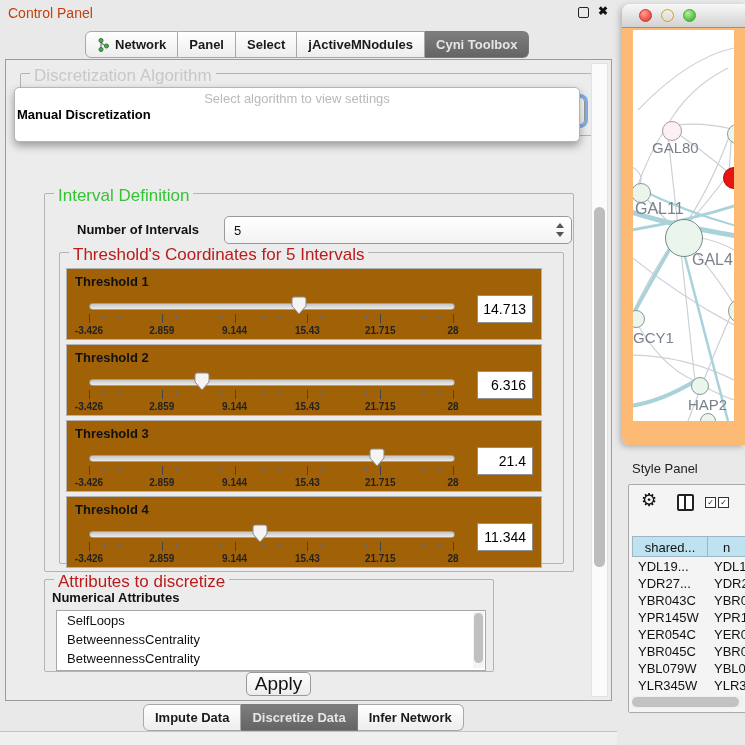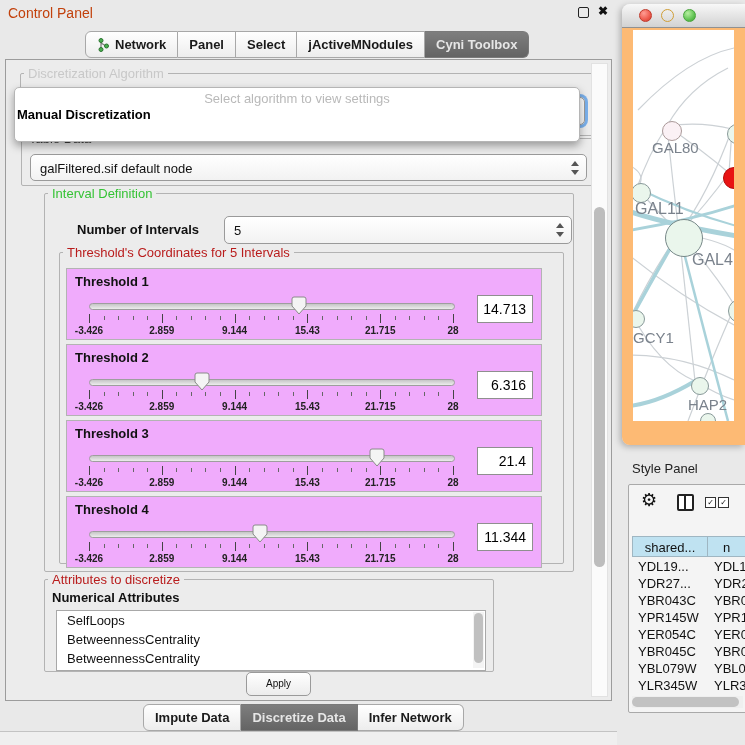--- a/index.html
+++ b/index.html
@@ -19,61 +19,61 @@
        color:#1a1a1a;white-space:nowrap;display:flex;align-items:center;gap:5px}
   .seg:first-child{border-left:1px solid #a8a8a8;border-radius:6px 0 0 6px}
   .seg:last-child{border-radius:0 6px 6px 0}
   .seg.sel{background:linear-gradient(#7e7e7e,#646464);color:#e6e6e6;border-color:#7a7a7a}
   .toptabs{left:85px;top:31px}
   .bottabs{left:143px;top:704px}
   
   .cp-body{position:absolute;left:5px;top:59px;width:605px;height:640px;
            border:1px solid #9c9c9c;background:#ececec}
   .groupbox{position:absolute;border:1px solid #b3b3b3;border-radius:2px}
-  .gtitle{position:absolute;top:-8px;left:3px;background:#ececec;padding:0 4px;font-size:13px;white-space:nowrap}
+  .gtitle{position:absolute;top:-8px;left:9px;background:#ececec;padding:0 4px;font-size:17px;white-space:nowrap}
   .gtitle.green{color:#35c335}
   .gtitle.blue{color:#b91c1c}
   .gtitle.dark{color:#3c3c3c}
   .gtitle.faded{color:#c8c8c8}
   .combo{position:absolute;background:linear-gradient(#ffffff,#f2f2f2);border:1px solid #9a9a9a;
          border-radius:5px;font-size:13px}
   .combo .val{position:absolute;left:9px;top:50%;transform:translateY(-50%);white-space:nowrap}
   .stepper{position:absolute;right:6px;top:50%;transform:translateY(-50%);width:9px;height:14px}
   .stepper:before,.stepper:after{content:"";position:absolute;left:0;border-left:4.5px solid transparent;border-right:4.5px solid transparent}
   .stepper:before{top:0;border-bottom:5px solid #555}
   .stepper:after{bottom:0;border-top:5px solid #555}
   
   .popup{position:absolute;left:8px;top:27px;width:564px;height:53px;background:#fff;
          border:1px solid #b5b5b5;border-radius:5px;box-shadow:0 4px 9px rgba(0,0,0,.35);z-index:50}
   .popup .prompt{margin-top:3px;text-align:center;font-size:13px;color:#b9b9b9}
   .popup .opt{font-size:13px;color:#000;padding:1px 2px;line-height:15px}
   .popup .opt.first{font-weight:bold}
   .focusring{box-shadow:0 0 0 3px rgba(110,170,235,.9)}
   
-  .threshold{position:absolute;left:6px;width:474px;height:70px;border:1px solid #b3b3b3;background:#f0abfc}
+  .threshold{position:absolute;left:6px;width:474px;height:70px;border:1px solid #b3b3b3;background:#a16207}
   .th-label{position:absolute;left:8px;top:5px;font-size:13px;font-weight:bold}
   .slider{position:absolute;left:22px;top:28px;width:364px;height:40px}
   .track{position:absolute;left:0;top:6px;width:100%;height:5px;border:1px solid #9e9e9e;border-radius:4px;
          background:linear-gradient(#c6c6c6,#ececec)}
   .thumb{position:absolute;top:-1px;width:16px;height:19px;margin-left:-8px;cursor:pointer}
   .ticks{position:absolute;left:0;top:17px;width:100%;height:10px}
   .ticks i{position:absolute;top:2px;width:1px;height:4px;background:#666}
   .ticks i.mj{top:0;height:9px;background:#444}
   .tick-labels{position:absolute;left:0;top:28px;width:100%;height:12px}
   .tick-labels b{position:absolute;transform:translateX(-50%);font-size:10px;font-weight:bold;color:#222;white-space:nowrap}
   .th-value{position:absolute;right:8px;top:26px;width:56px;height:28px;border:1px solid #8f8f8f;
             background:#fff;font-family:"Liberation Sans",sans-serif;font-size:14px;text-align:right;padding:0 6px 0 0;box-sizing:border-box}
   
   .attr-list{position:absolute;left:11px;top:30px;width:428px;height:59px;background:#fff;
              border:1px solid #a8a8a8;overflow:hidden;font-size:13px}
   .attr-item{padding:2px 0 2px 10px;height:15px;white-space:nowrap}
   .minivscroll{position:absolute;right:1px;top:1px;width:11px;height:56px;background:#f4f4f4}
   .minivscroll .mth{position:absolute;left:1px;top:1px;width:9px;height:50px;background:#c0c0c0;border-radius:5px}
   .applybtn{position:absolute;left:240px;top:612px;width:63px;height:22px;border:1px solid #9a9a9a;border-radius:5px;
-            background:linear-gradient(#ffffff,#ececec);font-size:10px;text-align:center;line-height:22px}
+            background:linear-gradient(#ffffff,#ececec);font-size:19px;text-align:center;line-height:22px}
   .vscroll{position:absolute;right:3px;top:3px;width:15px;height:632px;background:#fbfbfb;border:1px solid #e2e2e2}
   .vscroll .vth{position:absolute;left:2px;top:143px;width:11px;height:360px;background:#bdbdbd;border-radius:6px}
   
   .right-bg{position:absolute;left:617px;top:0;width:128px;height:745px;background:#e9e9e9}
   .mac{position:absolute;left:622px;top:4px;width:123px;height:441px;border-radius:8px 0 0 8px;
        box-shadow:-2px 2px 6px rgba(0,0,0,.25)}
   .mac-titlebar{position:absolute;left:0;top:0;width:100%;height:23px;border-radius:8px 0 0 0;
                 background:linear-gradient(#f8f8f8,#d2d2d2);border-bottom:1px solid #919191}
   .light{position:absolute;top:5px;width:13px;height:13px;border-radius:50%}
   .mac-content{position:absolute;left:0;top:24px;width:100%;height:417px;border-radius:0 0 0 8px}
@@ -140,27 +140,20 @@
         <div class="combo focusring" style="left:8px;top:23px;width:554px;height:26px">
           <span class="stepper"></span>
         </div>
       </div>
 
       <div class="popup">
         <div class="prompt">Select algorithm to view settings</div>
         <div class="opt first">Manual Discretization</div>
       </div>
 
-      <div class="groupbox" style="left:15px;top:78px;width:572px;height:46px">
-        <span class="gtitle dark">Table Data</span>
-        <div class="combo" style="left:8px;top:15px;width:555px;height:25px">
-          <span class="val">galFiltered.sif default node</span>
-          <span class="stepper"></span>
-        </div>
-      </div>
 
       <div class="groupbox" style="left:38px;top:133px;width:528px;height:377px">
         <span class="gtitle green">Interval Definition</span>
         <span style="position:absolute;left:32px;top:28px;font-size:13px;font-weight:bold">Number of Intervals</span>
         <div class="combo" style="left:179px;top:22px;width:346px;height:26px">
           <span class="val">5</span>
           <span class="stepper"></span>
         </div>
 
         <div class="groupbox" style="left:14px;top:58px;width:503px;height:310px">

